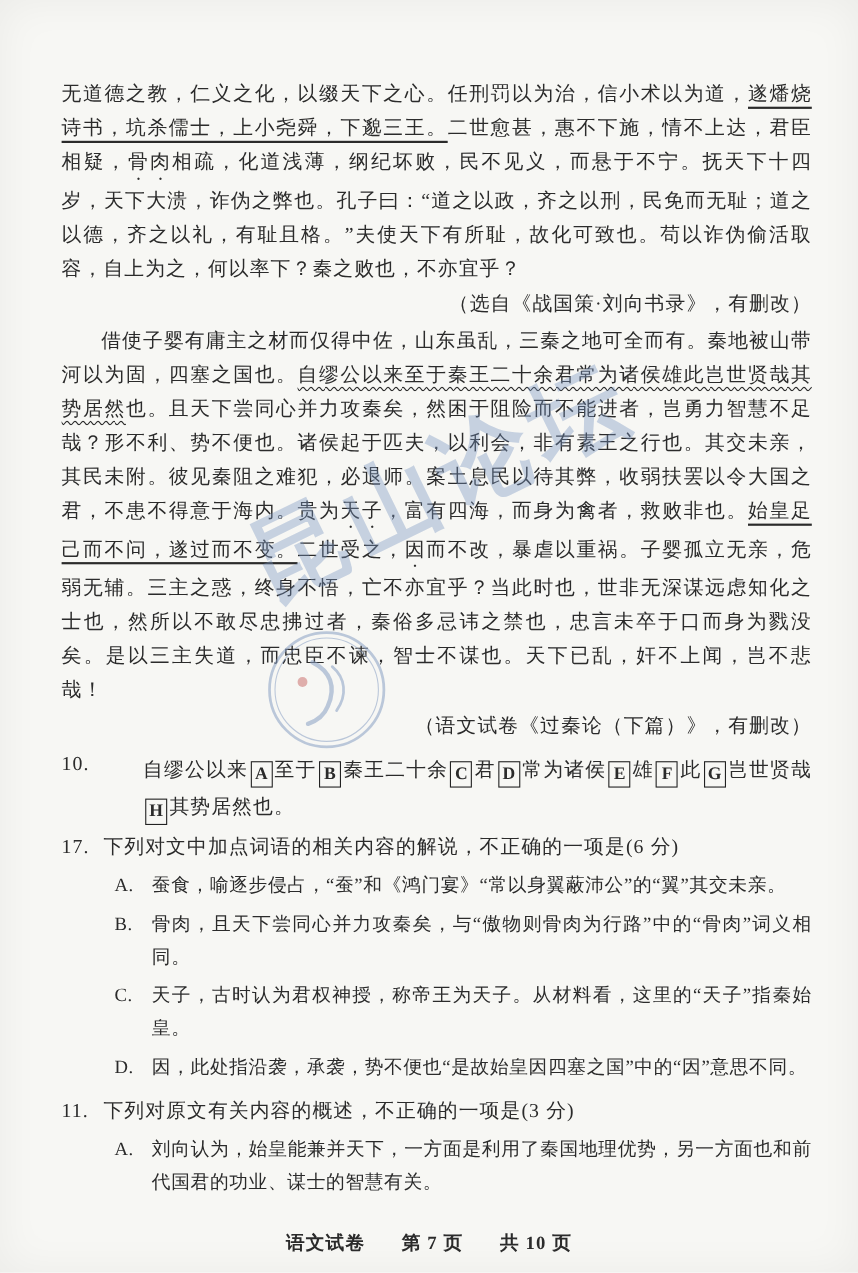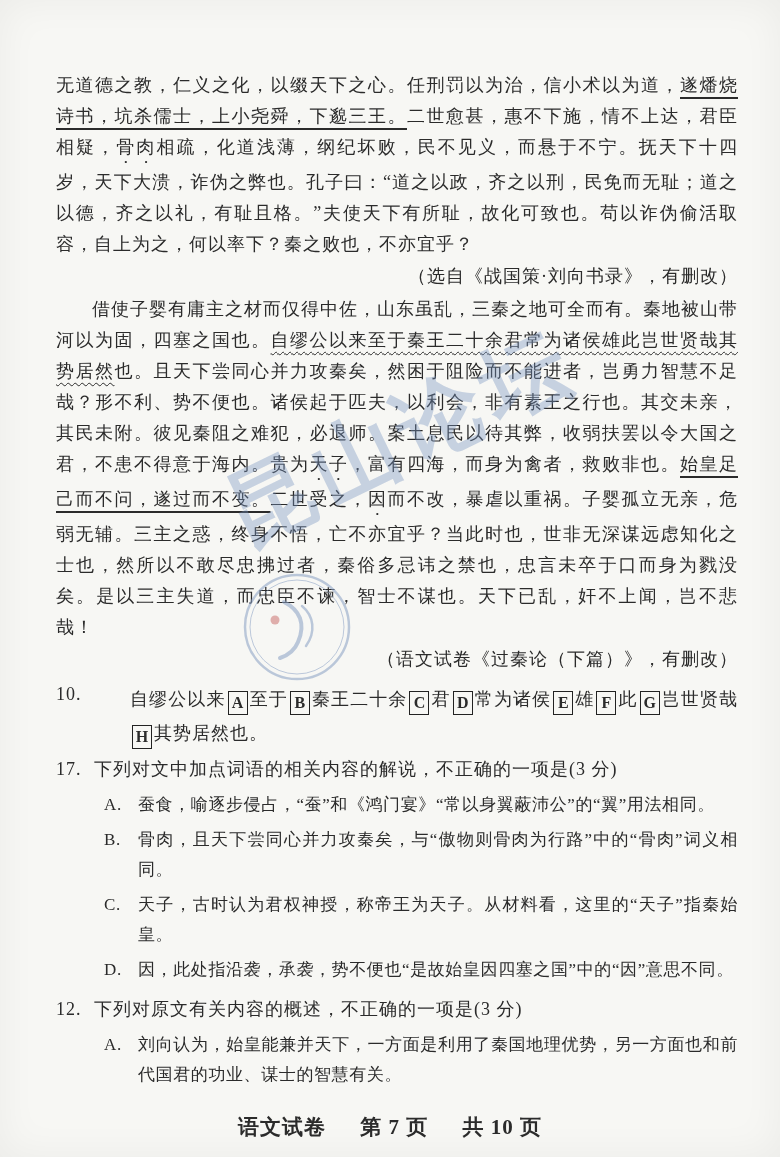--- a/index.html
+++ b/index.html
@@ -109,21 +109,21 @@
     pointer-events: none;
     opacity: 0.55;
   }
   .footer {
     position: absolute;
     bottom: 16px;
     left: 0;
     right: 0;
     text-align: center;
     font-weight: bold;
-    font-size: 21px;
+    font-size: 17px;
     letter-spacing: 1px;
     z-index: 1;
   }
   .footer span { margin: 0 14px; }
 </style>
 </head>
 <body>
 
 <div class="page">
 
@@ -147,42 +147,42 @@
     <div class="question">
       <span class="q-number">10.</span>
       <div class="q-body">
         <div class="boxed-sentence"><span>自缪公以来</span><span class="letter-box">A</span><span>至于</span><span class="letter-box">B</span><span>秦王二十余</span><span class="letter-box">C</span><span>君</span><span class="letter-box">D</span><span>常为诸侯</span><span class="letter-box">E</span><span>雄</span><span class="letter-box">F</span><span>此</span><span class="letter-box">G</span><span>岂世贤哉</span><span class="letter-box">H</span><span>其势居然也。</span></div>
       </div>
     </div>
 
     <div class="question">
       <span class="q-number">17.</span>
       <div class="q-body">
-        <span>下列对文中加点词语的相关内容的解说，不正确的一项是(3 分)</span>
+        <span>下列对文中加点词语的相关内容的解说，不正确的一项是(6 分)</span>
         <div class="option">
           <span class="opt-label">A.</span>
-          <span class="opt-text">蚕食，喻逐步侵占，“蚕”和《鸿门宴》“常以身翼蔽沛公”的“翼”用法相同。</span>
+          <span class="opt-text">蚕食，喻逐步侵占，“蚕”和《鸿门宴》“常以身翼蔽沛公”的“翼”其交未亲。</span>
         </div>
         <div class="option">
           <span class="opt-label">B.</span>
           <span class="opt-text">骨肉，且天下尝同心并力攻秦矣，与“傲物则骨肉为行路”中的“骨肉”词义相同。</span>
         </div>
         <div class="option">
           <span class="opt-label">C.</span>
           <span class="opt-text">天子，古时认为君权神授，称帝王为天子。从材料看，这里的“天子”指秦始皇。</span>
         </div>
         <div class="option">
           <span class="opt-label">D.</span>
           <span class="opt-text">因，此处指沿袭，承袭，势不便也“是故始皇因四塞之国”中的“因”意思不同。</span>
         </div>
       </div>
     </div>
 
     <div class="question">
-      <span class="q-number">12.</span>
+      <span class="q-number">11.</span>
       <div class="q-body">
         <span>下列对原文有关内容的概述，不正确的一项是(3 分)</span>
         <div class="option">
           <span class="opt-label">A.</span>
           <span class="opt-text">刘向认为，始皇能兼并天下，一方面是利用了秦国地理优势，另一方面也和前代国君的功业、谋士的智慧有关。</span>
         </div>
         
       </div>
     </div>
 

